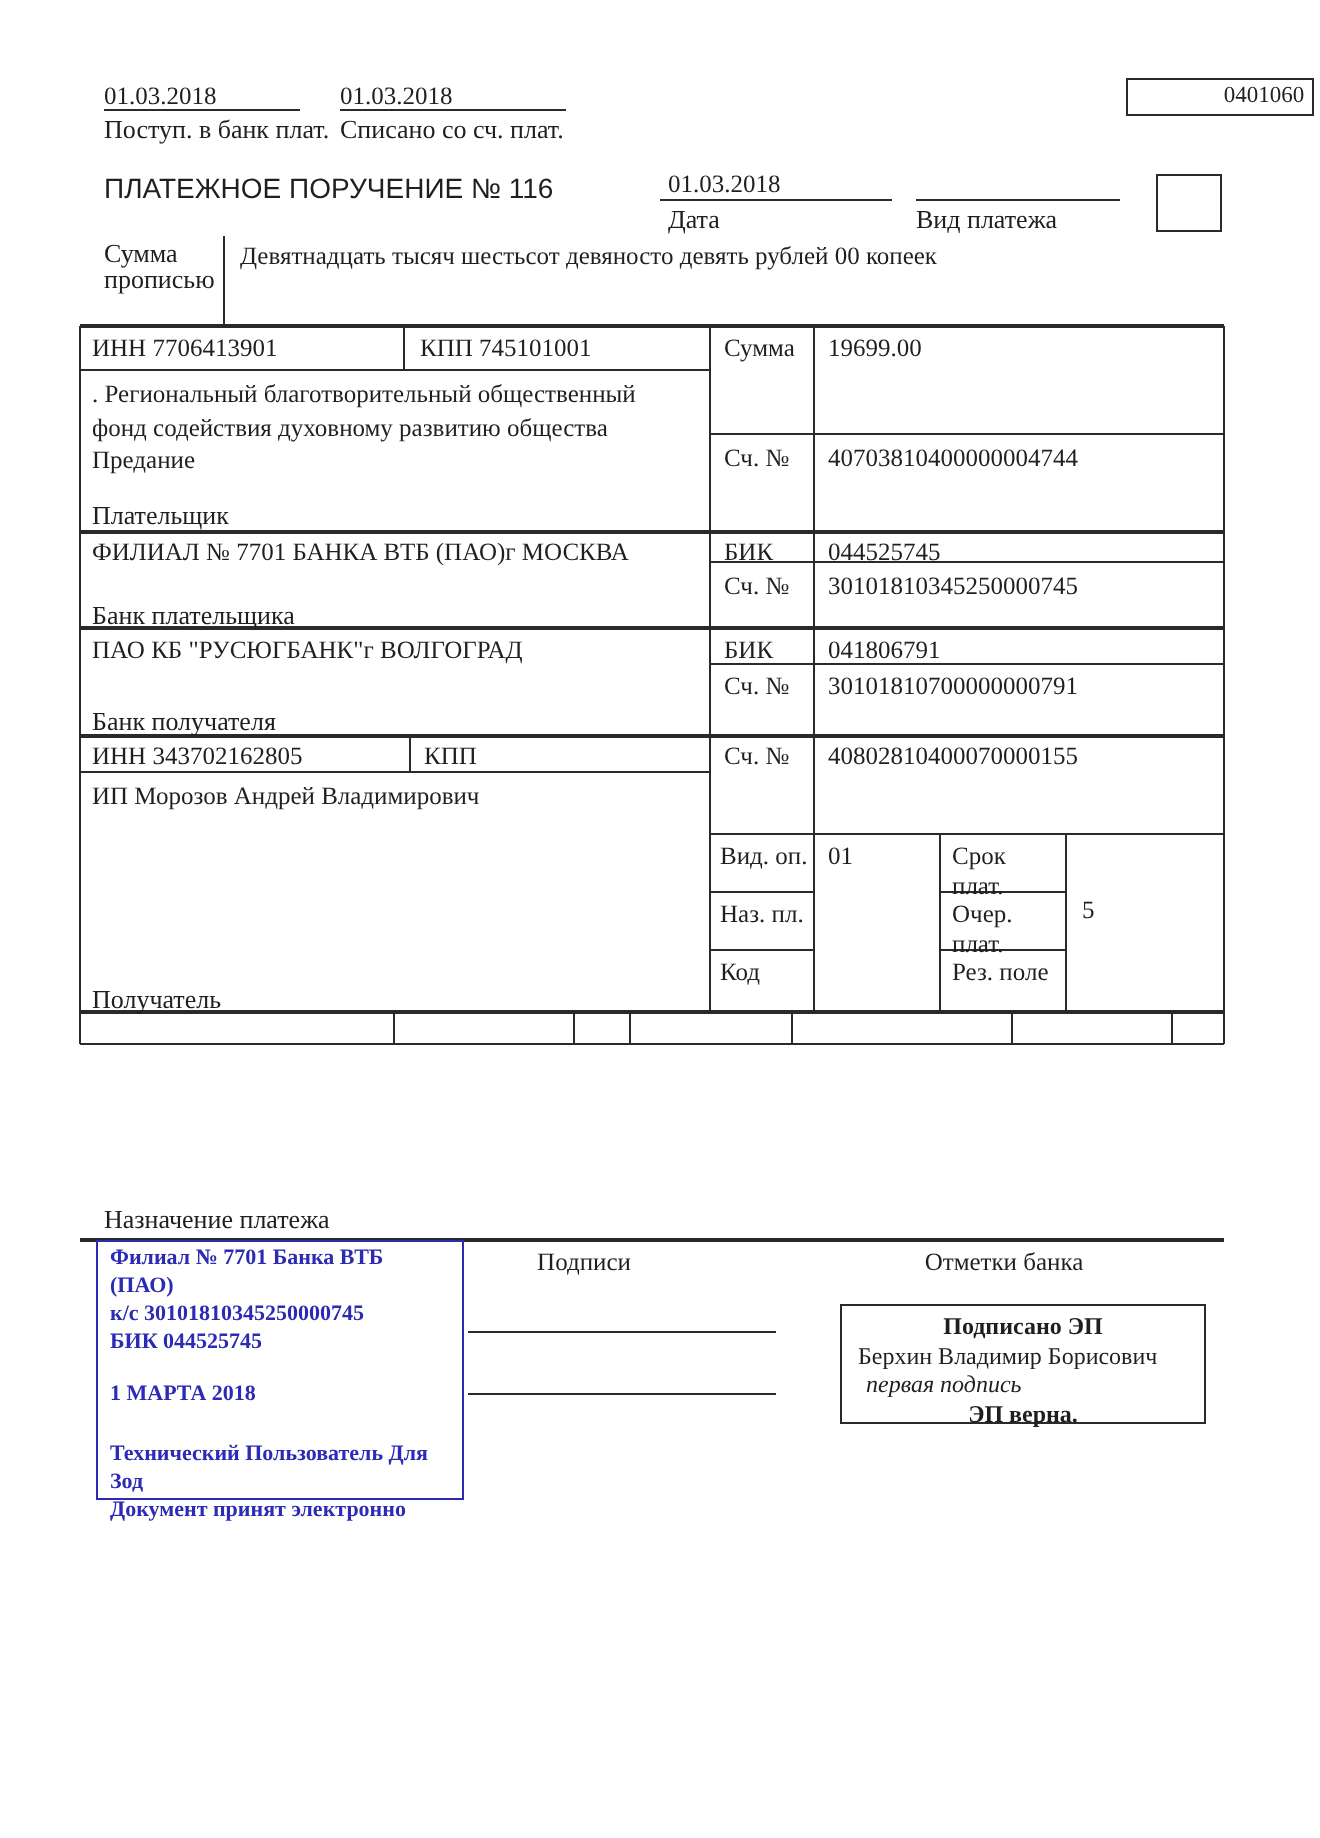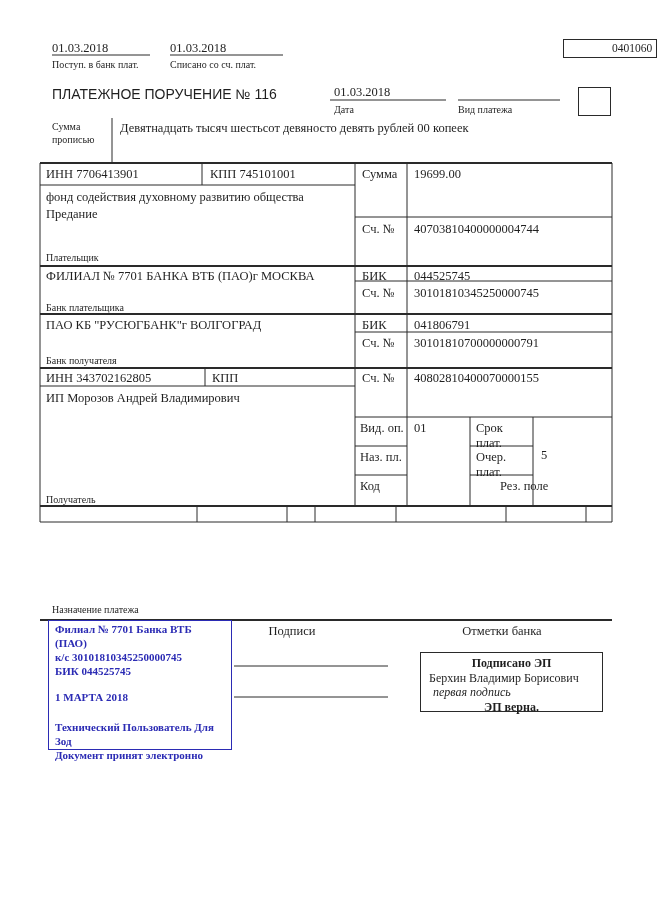--- a/index.html
+++ b/index.html
@@ -1,21 +1,21 @@
 <!DOCTYPE html>
 <html><head>
 <meta charset="utf-8">
 <style>
   html,body{margin:0;padding:0;background:#ffffff;}
   .page{position:relative;width:660px;height:919px;background:#fff;
         font-family:"Liberation Serif","DejaVu Serif",serif;color:#1f1f1f;overflow:hidden;}
   .abs{position:absolute;}
   .t{font-size:12.5px;line-height:15px;white-space:nowrap;}
   .tw{font-size:12.5px;line-height:14.5px;}
-  .lbl{font-size:10px;line-height:11px;white-space:nowrap;}
+  .lbl{font-size:13px;line-height:11px;white-space:nowrap;}
   .title{font-family:"Liberation Sans","DejaVu Sans",sans-serif;font-weight:normal;font-size:14px;white-space:nowrap;}
   .namelines{font-size:12.5px;line-height:16.5px;white-space:nowrap;}
   .codebox{border:1.5px solid #2a2a2a;text-align:center;font-size:11.5px;line-height:16px;padding-left:44px;}
   .sqbox{border:1.2px solid #2a2a2a;background:#fff;}
   .bluebox{border:1.6px solid #2b2bb4;color:#2b2bb4;font-weight:bold;font-size:11px;line-height:14px;padding:1px 6px;box-sizing:border-box;}
   .stampbox{border:1.2px solid #2a2a2a;font-size:12px;line-height:14.5px;padding:3px 8px;box-sizing:border-box;}
   .ctr{text-align:center;}
   .bold{font-weight:bold;}
   .ital{font-style:italic;}
   svg.grid{position:absolute;left:0;top:0;}
@@ -84,20 +84,21 @@
 
   <div class="abs lbl" style="left:52px;top:121px;">Сумма</div>
   <div class="abs lbl" style="left:52px;top:134px;">прописью</div>
   <div class="abs t" style="left:120px;top:121px;">Девятнадцать тысяч шестьсот девяносто девять рублей 00 копеек</div>
 
   <div class="abs t" style="left:46px;top:167px;">ИНН 7706413901</div>
   <div class="abs t" style="left:210px;top:167px;">КПП 745101001</div>
   <div class="abs t" style="left:362px;top:167px;">Сумма</div>
   <div class="abs t" style="left:414px;top:167px;">19699.00</div>
   <div class="abs namelines" style="left:46px;top:189px;">
+    <div>. Региональный благотворительный общественный</div>
     <div>фонд содействия духовному развитию общества</div>
     <div>Предание</div>
   </div>
   <div class="abs t" style="left:362px;top:222px;">Сч. №</div>
   <div class="abs t" style="left:414px;top:222px;">40703810400000004744</div>
   <div class="abs lbl" style="left:46px;top:252px;">Плательщик</div>
 
   <div class="abs t" style="left:46px;top:269px;">ФИЛИАЛ № 7701 БАНКА ВТБ (ПАО)г МОСКВА</div>
   <div class="abs t" style="left:362px;top:269px;">БИК</div>
   <div class="abs t" style="left:414px;top:269px;">044525745</div>
@@ -119,21 +120,21 @@
   <div class="abs t" style="left:46px;top:391px;">ИП Морозов Андрей Владимирович</div>
   <div class="abs lbl" style="left:46px;top:494px;">Получатель</div>
 
   <div class="abs t" style="left:360px;top:421px;">Вид. оп.</div>
   <div class="abs t" style="left:414px;top:421px;">01</div>
   <div class="abs tw" style="left:476px;top:421px;width:52px;">Срок плат.</div>
   <div class="abs t" style="left:360px;top:450px;">Наз. пл.</div>
   <div class="abs tw" style="left:476px;top:450px;width:52px;">Очер. плат.</div>
   <div class="abs t" style="left:541px;top:448px;">5</div>
   <div class="abs t" style="left:360px;top:479px;">Код</div>
-  <div class="abs t" style="left:476px;top:479px;margin-left:24px;">Рез. поле</div>
+  <div class="abs t" style="left:476px;top:479px;">Рез. поле</div>
 
   <div class="abs lbl" style="left:52px;top:604px;">Назначение платежа</div>
 
   <div class="abs t ctr" style="left:252px;top:624px;width:80px;">Подписи</div>
   <div class="abs t ctr" style="left:432px;top:624px;width:140px;">Отметки банка</div>
 
   <div class="abs bluebox" style="left:48px;top:620px;width:184px;height:130px;">
     <div>Филиал № 7701 Банка ВТБ (ПАО)</div>
     <div>к/с 30101810345250000745</div>
     <div>БИК 044525745</div>

